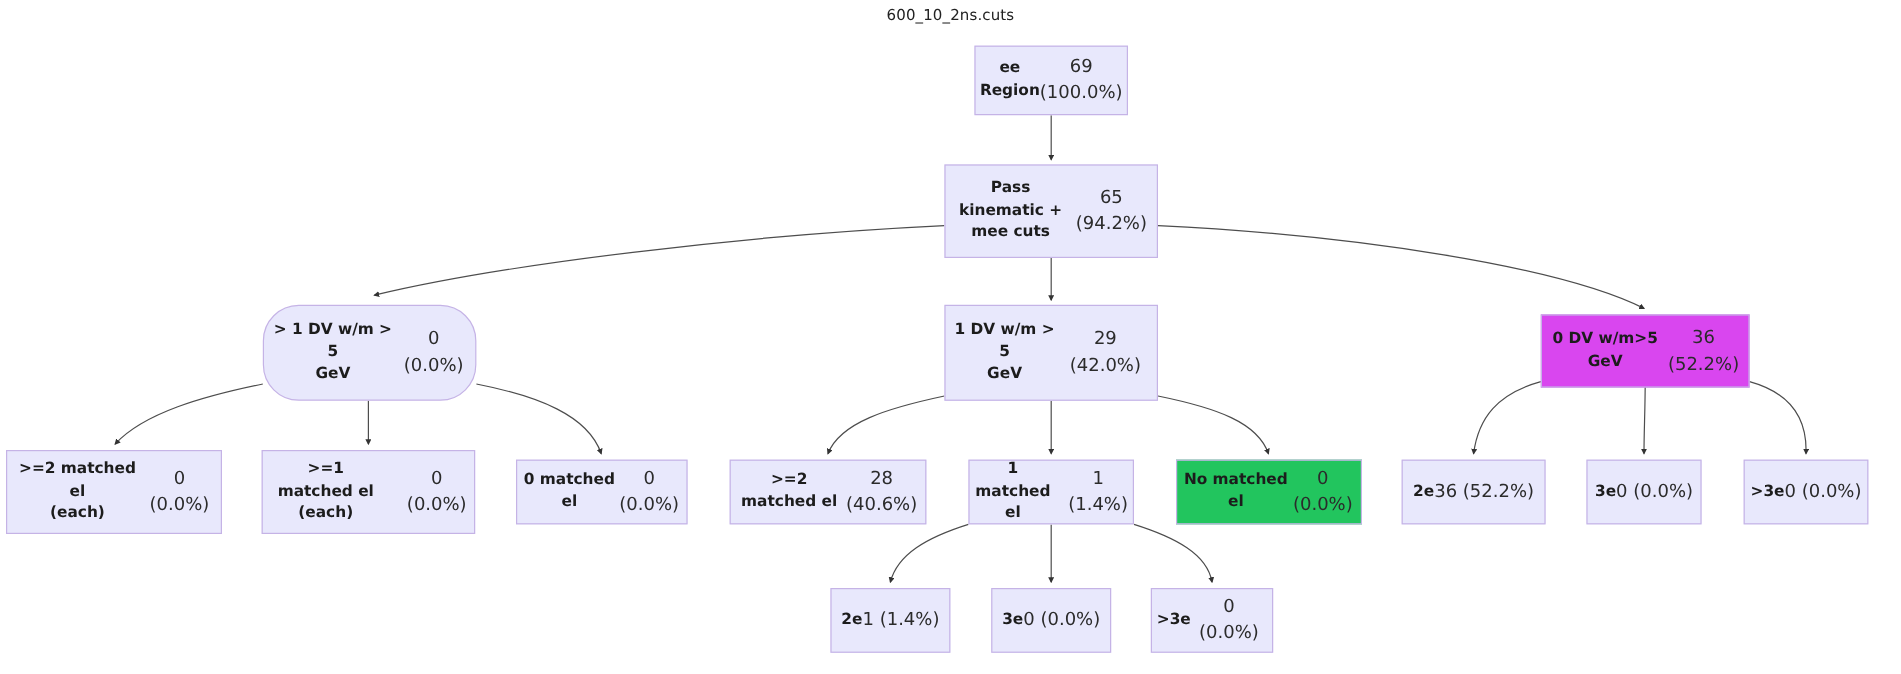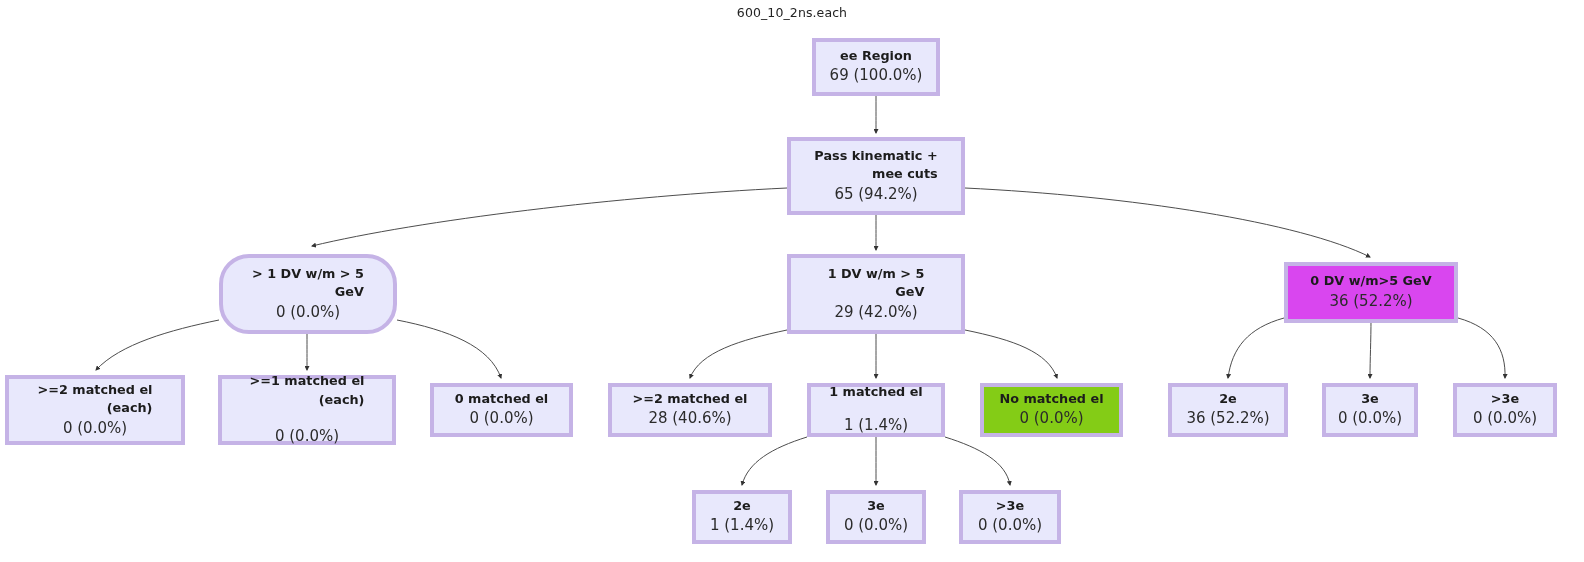--- a/index.html
+++ b/index.html
@@ -32,47 +32,47 @@
     width: 1584px;
     text-align: center;
     font-size: 12.5px;
     color: #232323;
     letter-spacing: 0.1px;
   }
   .node {
     position: absolute;
     box-sizing: border-box;
     background: #e8e8fc;
-    border: 4px solid #4c1d95;
+    border: 1px solid #4c1d95;
     display: flex;
-    flex-direction: column;
+    flex-direction: row;
     align-items: center;
     justify-content: center;
-    text-align: right;
+    text-align: center;
     line-height: 1.45;
     padding: 2px 4px;
   }
   .node-label {
     font-size: 12.8px;
     font-weight: bold;
     color: #1c1c1c;
     white-space: pre-line;
   }
   .node-value {
     font-size: 15px;
     font-weight: normal;
     color: #2b2b2b;
   }
 </style>
 </head>
 <body>
 
 <div id="canvas">
 
-  <div class="diagram-title">600_10_2ns.each</div>
+  <div class="diagram-title">600_10_2ns.cuts</div>
 
   <svg id="edges" viewBox="0 0 1584 562" xmlns="http://www.w3.org/2000/svg">
     <defs>
       <marker id="arrow" viewBox="0 0 10 10" refX="8" refY="5" markerWidth="5" markerHeight="5" orient="auto-start-reverse">
         <path d="M 0 0 L 10 5 L 0 10 z" fill="#333333"></path>
       </marker>
     </defs>
     <g id="edge-paths">
         <path d="M 876,96 C 876,112 876,122 876,133" fill="none" stroke="#4d4d4d" stroke-width="1" marker-end="url(#arrow)"></path>
         <path d="M 787,188 C 620,196 420,220 312,246" fill="none" stroke="#4d4d4d" stroke-width="1" marker-end="url(#arrow)"></path>
@@ -132,21 +132,21 @@
         <div class="node-value">0 (0.0%)</div>
       </div>
       <div class="node" style="left: 608px; top: 383px; width: 164px; height: 54px; background: rgb(232, 232, 252); border-color: rgb(197, 179, 230);">
         <div class="node-label">&gt;=2 matched el</div>
         <div class="node-value">28 (40.6%)</div>
       </div>
       <div class="node" style="left: 807px; top: 383px; width: 138px; height: 54px; background: rgb(232, 232, 252); border-color: rgb(197, 179, 230); gap: 14px;">
         <div class="node-label">1 matched el</div>
         <div class="node-value">1 (1.4%)</div>
       </div>
-      <div class="node" style="left: 980px; top: 383px; width: 143px; height: 54px; background: #84cc16; border-color: rgb(197, 179, 230);">
+      <div class="node" style="left: 980px; top: 383px; width: 155px; height: 54px; background: #22c55e; border-color: rgb(197, 179, 230);">
         <div class="node-label">No matched el</div>
         <div class="node-value">0 (0.0%)</div>
       </div>
       <div class="node" style="left: 1168px; top: 383px; width: 120px; height: 54px; background: rgb(232, 232, 252); border-color: rgb(197, 179, 230);">
         <div class="node-label">2e</div>
         <div class="node-value">36 (52.2%)</div>
       </div>
       <div class="node" style="left: 1322px; top: 383px; width: 96px; height: 54px; background: rgb(232, 232, 252); border-color: rgb(197, 179, 230);">
         <div class="node-label">3e</div>
         <div class="node-value">0 (0.0%)</div>

